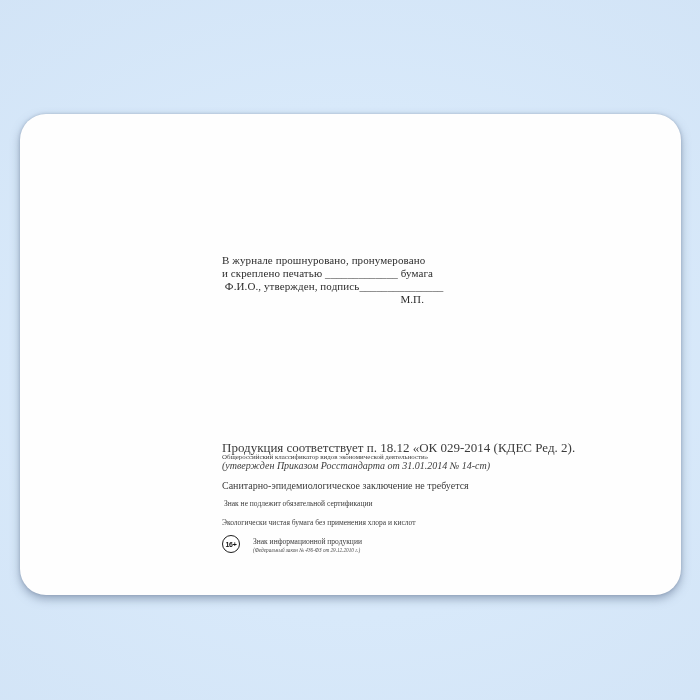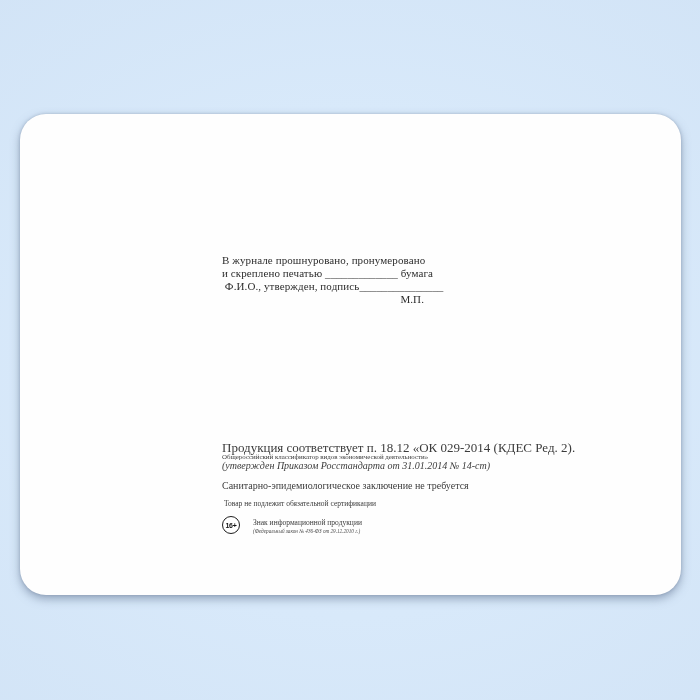--- a/index.html
+++ b/index.html
@@ -76,21 +76,22 @@
     <div class="line">и скреплено печатью _____________ бумага</div>
     <div class="line"> Ф.И.О., утвержден, подпись_______________</div>
     <div class="seal">М.П.</div>
   </div>
 
   <div class="info">
     <div class="l1">Продукция соответствует п. 18.12 «ОК 029-2014 (КДЕС Ред. 2).</div>
     <div class="l2">Общероссийский классификатор видов экономической деятельности»</div>
     <div class="l3">(утвержден Приказом Росстандарта от 31.01.2014 № 14-ст)</div>
     <div class="l4">Санитарно-эпидемиологическое заключение не требуется</div>
-    <div class="l5">Товар не подлежит обязательной сертификации</div>
+    <div class="l5">Знак не подлежит обязательной сертификации</div>
+    <div class="l6">Экологически чистая бумага без применения хлора и кислот</div>
 
     <div class="sign-row">
       <div class="age-circle">
         <span>16+</span>
       </div>
       <div class="sign-text">
         <div class="t">Знак информационной продукции</div>
         <div class="law">(Федеральный закон № 436-ФЗ от 29.12.2010 г.)</div>
       </div>
     </div>

